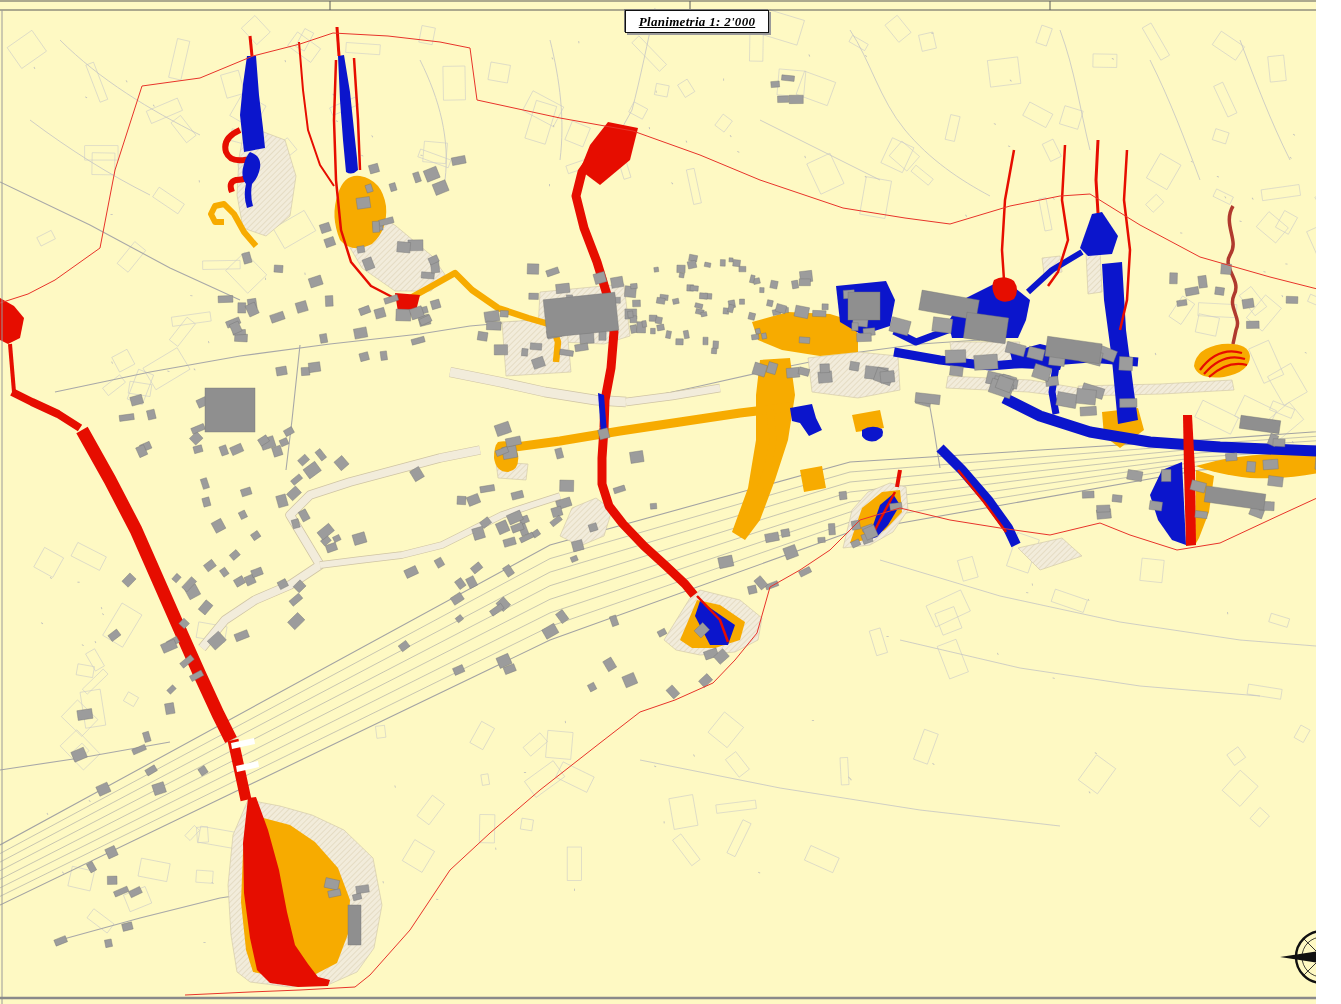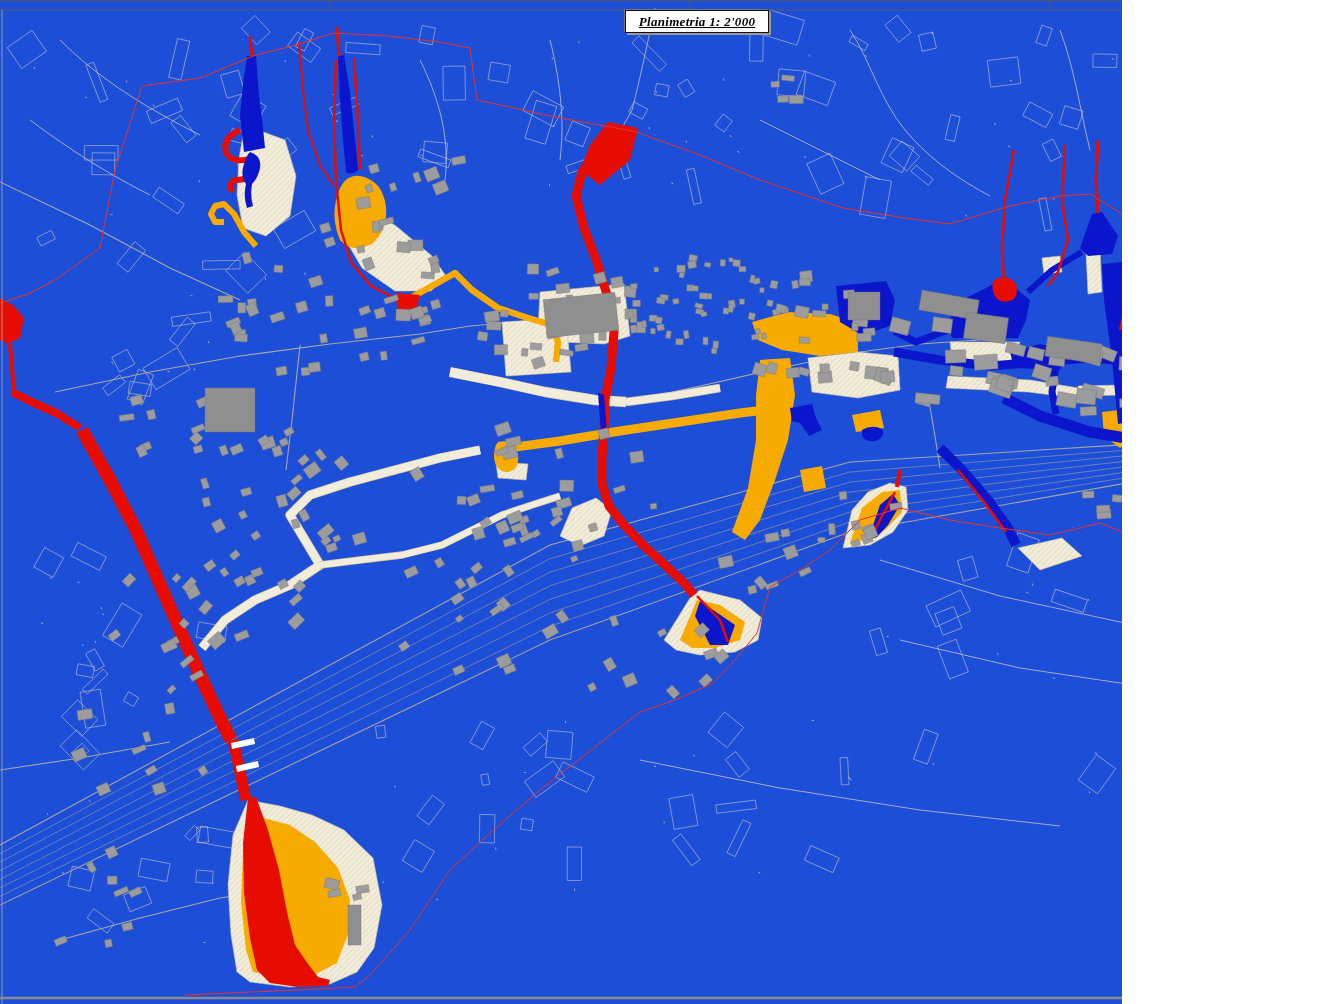--- a/index.html
+++ b/index.html
@@ -1,16 +1,16 @@
 <!DOCTYPE html>
 <html><head>
 <meta charset="utf-8">
 <style>
   html,body{margin:0;padding:0;background:#fff;}
-  .sheet{position:relative;width:1122px;height:1004px;background:#1d4ed8;overflow:hidden;
+  .sheet{position:relative;width:1316px;height:1004px;background:#fef9c3;overflow:hidden;
          font-family:"Liberation Serif",serif;}
   #map{position:absolute;left:0;top:0;}
   .title-box{position:absolute;left:625px;top:10px;width:142px;height:21px;
     background:#fff;border:1.4px solid #111;box-shadow:2px 2px 0 #9a9a9a, -1px -1px 0 #777;
     text-align:center;line-height:20px;z-index:5;}
   .title-box span{font-size:13px;font-weight:bold;font-style:italic;text-decoration:underline;color:#000;
     letter-spacing:0.3px;}
 </style>
 </head>
 <body>

